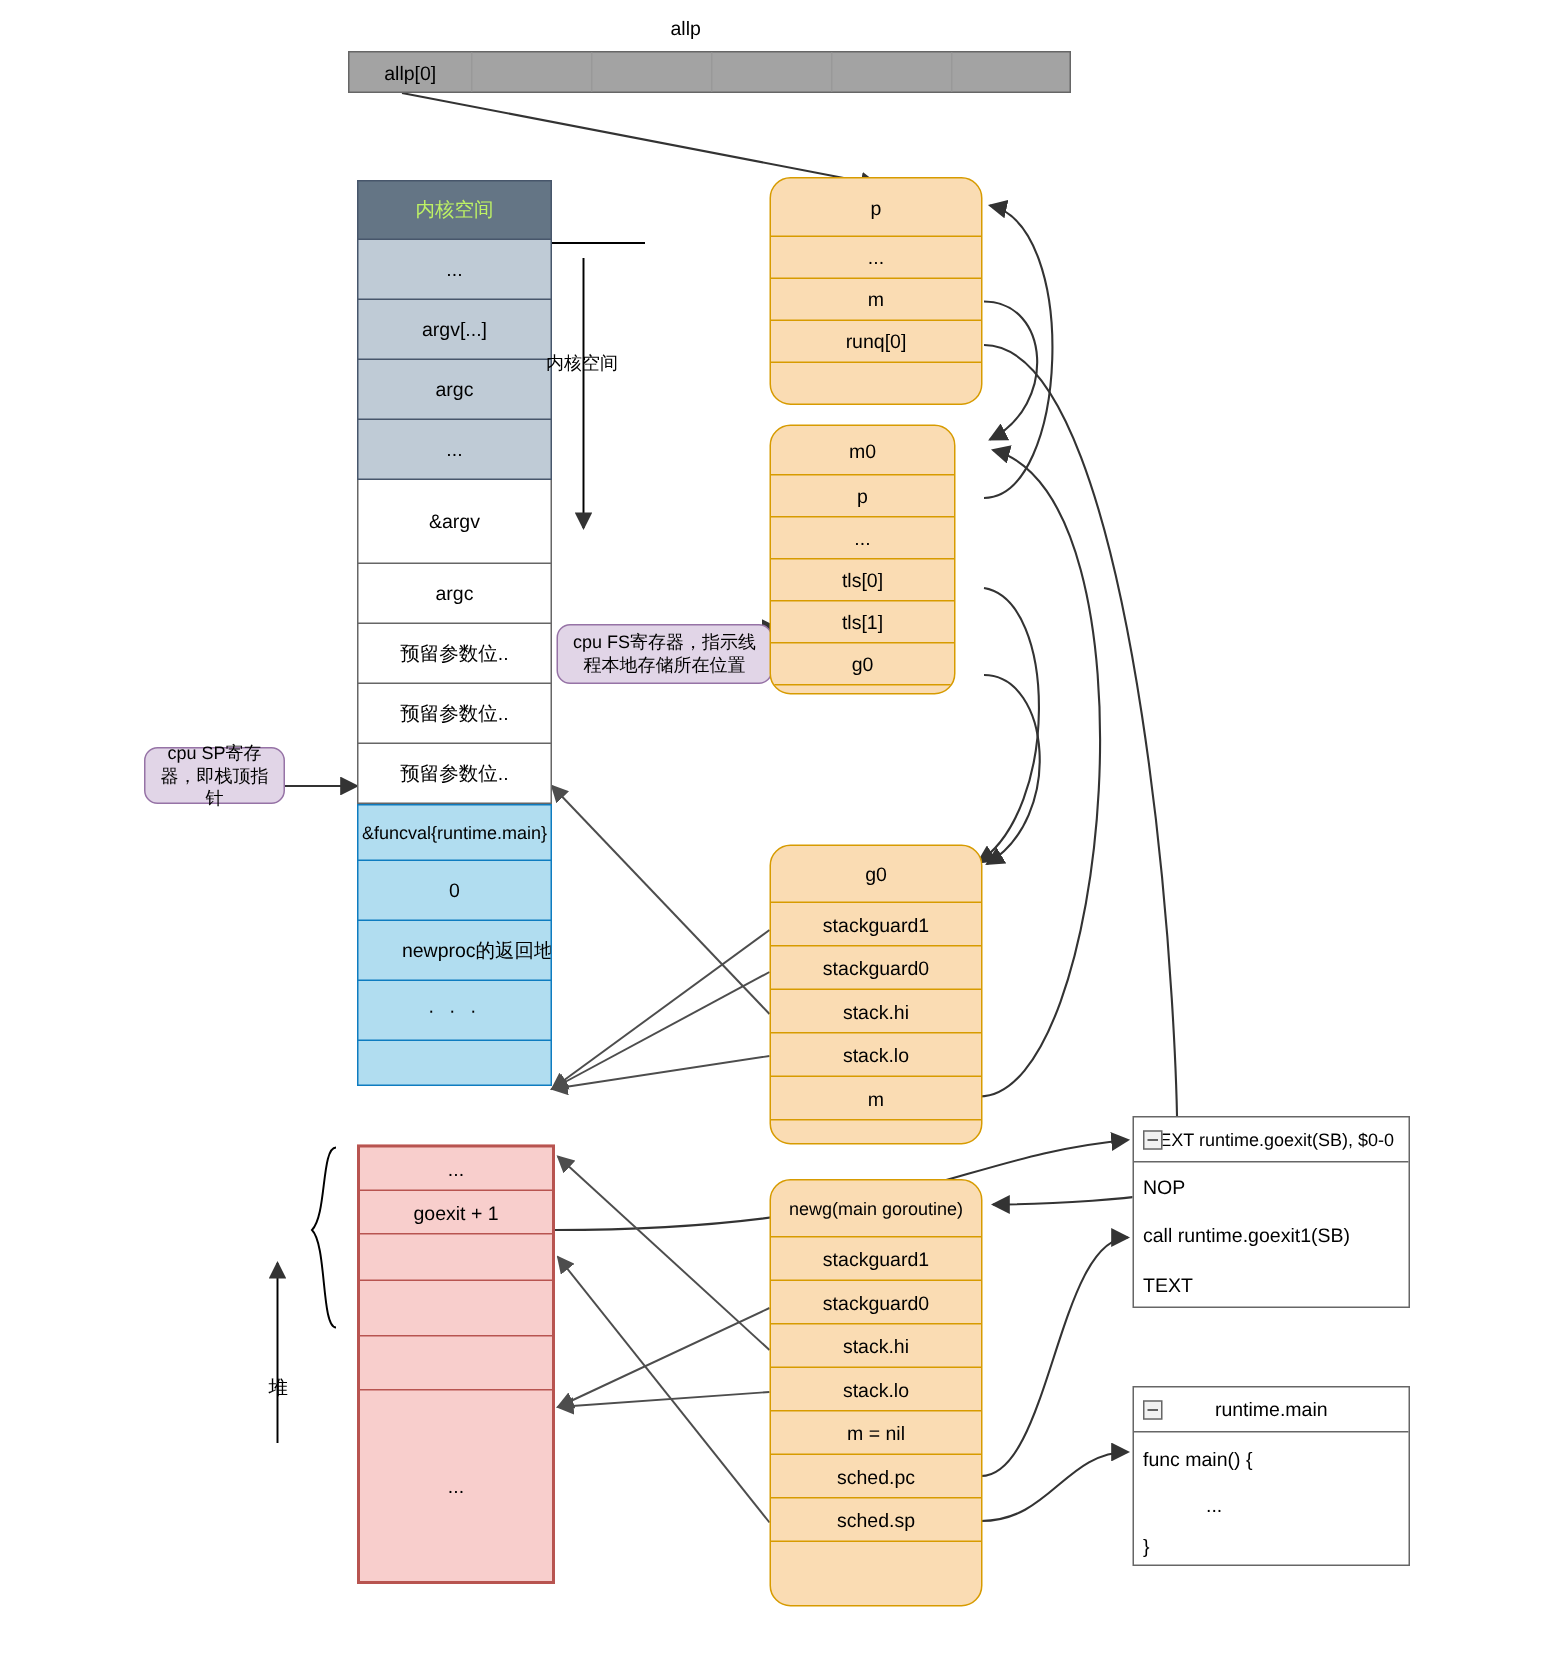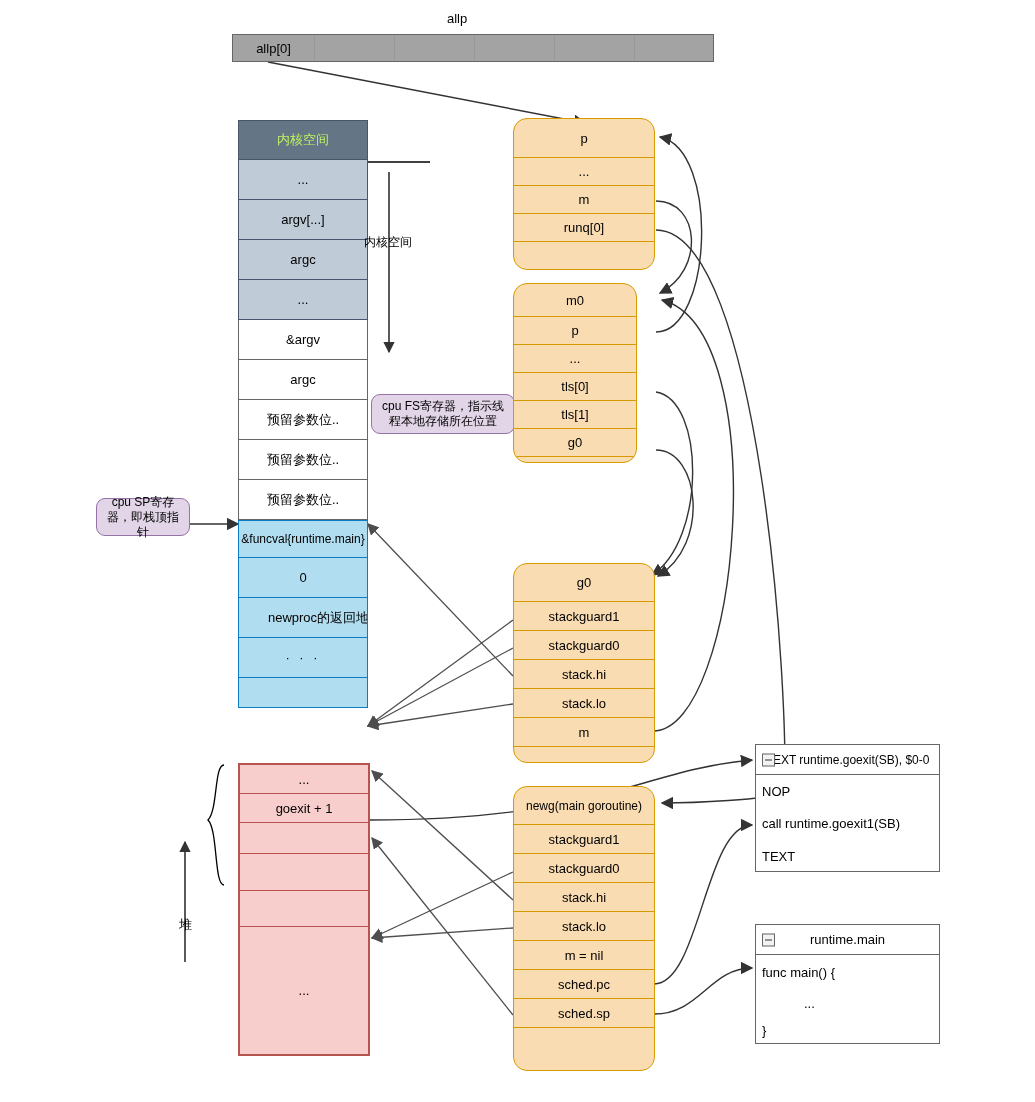--- a/index.html
+++ b/index.html
@@ -127,36 +127,36 @@
     <div class="cell" style="width:80px;"></div>
     <div class="cell" style="width:78px;"></div>
   </div>
 
   <div class="stack" style="left:238px;top:120px;width:130px;">
     <div class="row ks-head" style="height:40px;">内核空间</div>
     <div class="row ks-row" style="height:40px;">...</div>
     <div class="row ks-row" style="height:40px;">argv[...]</div>
     <div class="row ks-row" style="height:40px;">argc</div>
     <div class="row ks-row" style="height:40px;">...</div>
-    <div class="row us-row" style="height:40px;">&amp;argv</div>
+    <div class="row us-row" style="height:56px;">&amp;argv</div>
     <div class="row us-row" style="height:40px;">argc</div>
     <div class="row us-row" style="height:40px;">预留参数位..</div>
     <div class="row us-row" style="height:40px;">预留参数位..</div>
     <div class="row us-row" style="height:40px;">预留参数位..</div>
     <div class="row bs-row bs-first" style="height:38px;font-size:12px;">&amp;funcval{runtime.main}</div>
     <div class="row bs-row" style="height:40px;">0</div>
     <div class="row bs-row" style="height:40px;padding-left:44px;">newproc的返回地址</div>
     <div class="row bs-row" style="height:40px;letter-spacing:3px;">· · ·</div>
     <div class="row bs-row" style="height:30px;"></div>
   </div>
 
   <div class="lbl" style="left:364px;top:234px;font-size:12px;">内核空间</div>
 
   <div class="note" style="left:96px;top:498px;width:94px;height:38px;">cpu SP寄存器，即栈顶指针</div>
-  <div class="note" style="left:371px;top:394px;width:144px;height:40px;">cpu FS寄存器，指示线程本地存储所在位置</div>
+  <div class="note" style="left:371px;top:416px;width:144px;height:40px;">cpu FS寄存器，指示线程本地存储所在位置</div>
 
   <div class="obox" style="left:513px;top:118px;width:142px;height:152px;">
     <div class="row" style="height:39px;">p</div>
     <div class="row" style="height:28px;">...</div>
     <div class="row" style="height:28px;">m</div>
     <div class="row" style="height:28px;">runq[0]</div>
     <div class="row last" style="height:29px;"></div>
   </div>
 
   <div class="obox" style="left:513px;top:283px;width:124px;height:180px;">

